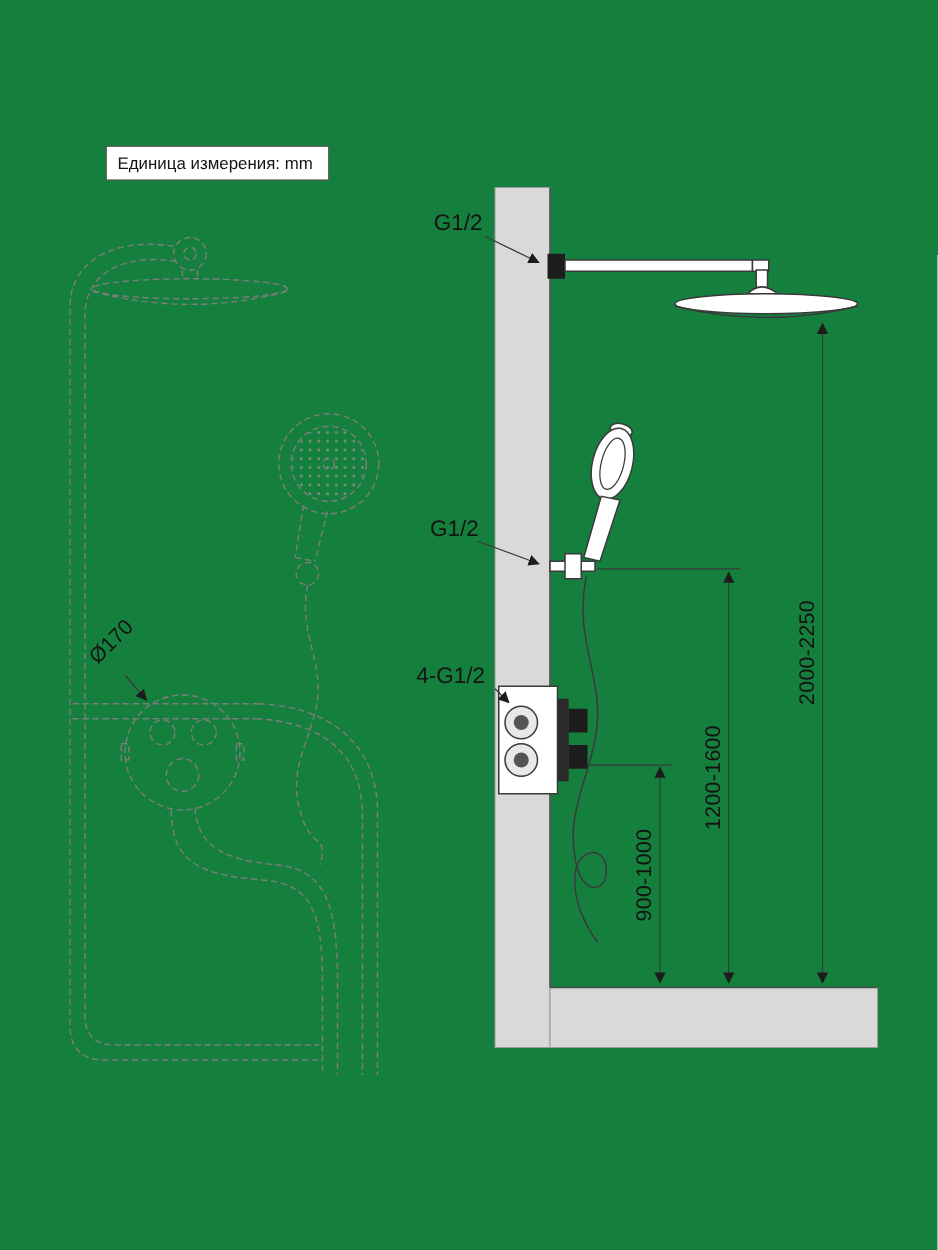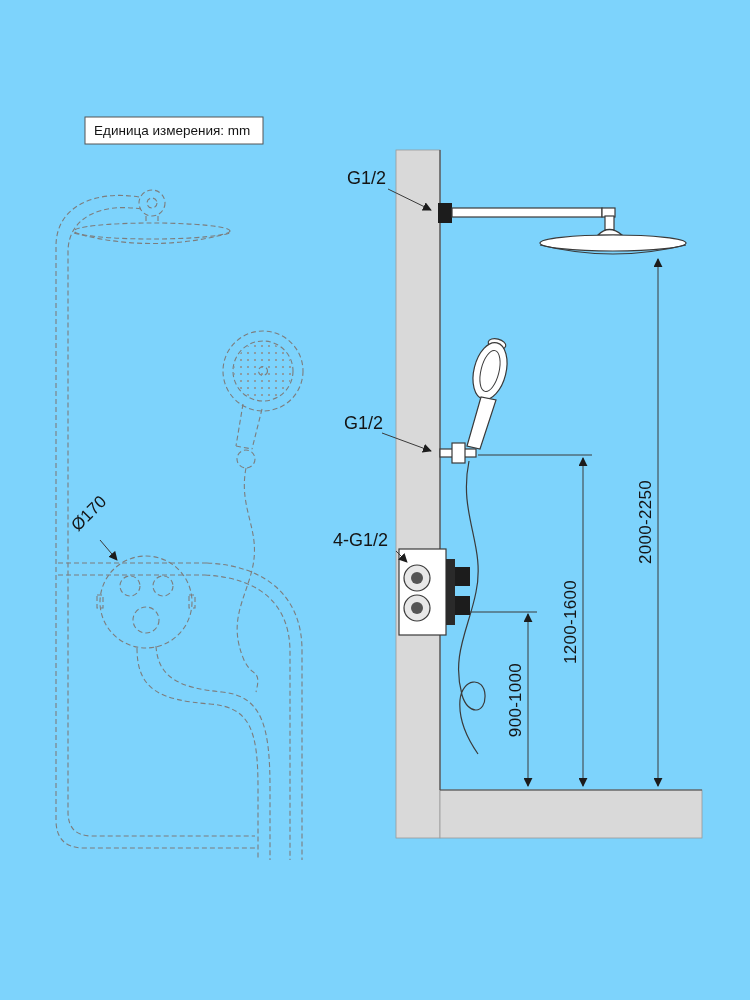--- a/index.html
+++ b/index.html
@@ -1,16 +1,16 @@
 <!DOCTYPE html>
 <html><head>
 <meta charset="utf-8">
 <style>
   html,body{margin:0;padding:0;background:#ffffff;}
-  .stage{position:relative;width:750px;height:1000px;background:#7dd3fc;overflow:hidden;}
+  .stage{position:relative;width:750px;height:1000px;background:#15803d;overflow:hidden;}
   svg{display:block;}
   text{font-family:"Liberation Sans","DejaVu Sans",sans-serif;fill:#141414;}
   .t-unit{font-size:13.5px;}
   .t-label{font-size:18px;}
   .t-dim{font-size:17px;letter-spacing:.3px;}
   .t-diam{font-size:17px;}
   .ln{stroke:#3a3a3a;stroke-width:1.2;fill:none;}
   .lnf{stroke:#3a3a3a;stroke-width:1.2;fill:#ffffff;}
   .thin{stroke:#3a3a3a;stroke-width:1;fill:none;}
   .dash{stroke:#7d7d7d;stroke-width:1.1;fill:none;stroke-dasharray:5 3;}

